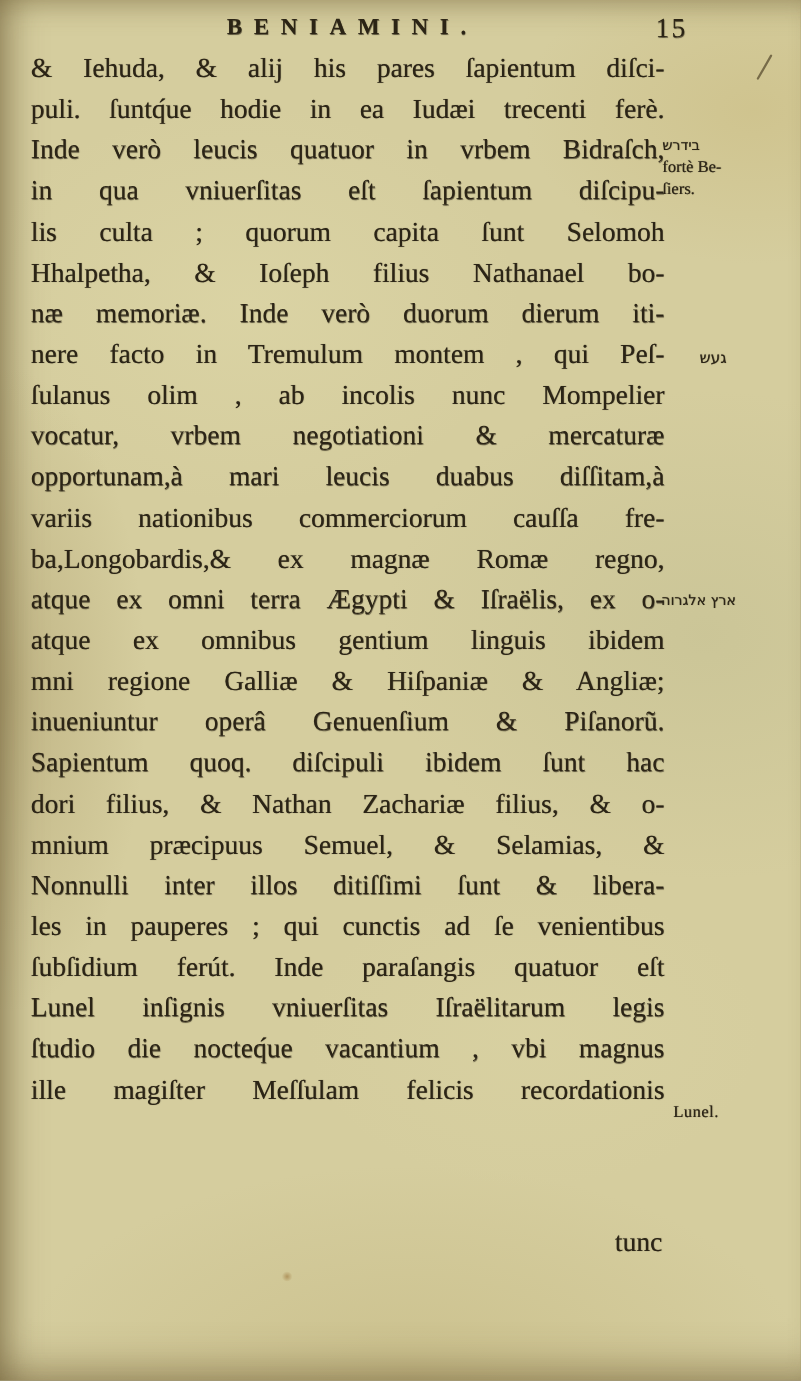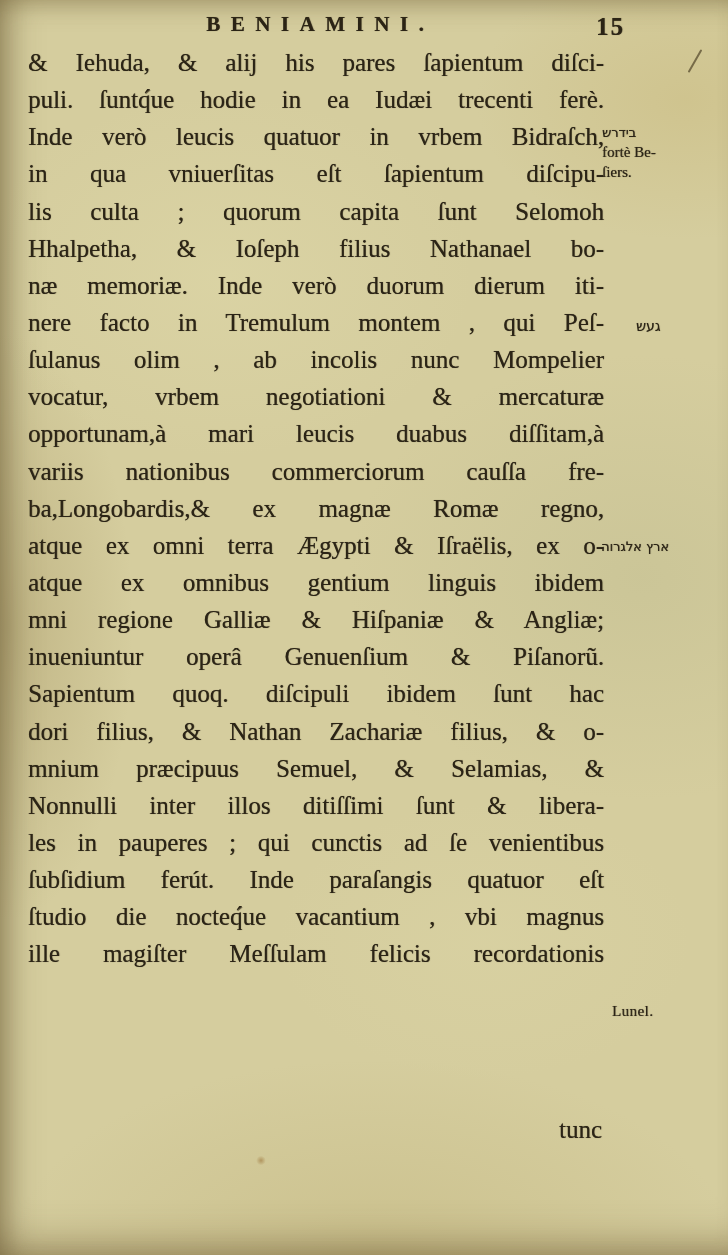--- a/index.html
+++ b/index.html
@@ -28,21 +28,21 @@
       inset 0 16px 26px -12px rgba(110,92,50,.35),
       inset 0 -28px 38px -16px rgba(110,92,50,.45);
   }
   .running-header{
     position:absolute;left:28px;top:12px;width:574px;
     text-align:center;font-size:21px;font-weight:bold;
     letter-spacing:.5em;text-indent:.5em;
   }
   .page-number{
     position:absolute;left:596px;top:13px;width:60px;
-    font-size:25px;font-weight:bold;letter-spacing:.08em;
+    font-size:25px;font-weight:normal;letter-spacing:.08em;
   }
   .text-body{position:absolute;left:28px;top:44px;width:576px;}
   .line{
     height:37.15px;line-height:37.15px;font-size:25px;
     text-align:justify;text-align-last:justify;
     white-space:nowrap;
   }
   .catchword{
     position:absolute;left:28px;top:1116px;width:574px;
     text-align:right;font-size:25px;
@@ -97,20 +97,21 @@
       <div class="line">atque ex omni terra Ægypti &amp; Iſraëlis, ex o-</div>
       <div class="line">atque ex omnibus gentium linguis ibidem</div>
       <div class="line">mni regione Galliæ &amp; Hiſpaniæ &amp; Angliæ;</div>
       <div class="line">inueniuntur operâ Genuenſium &amp; Piſanorũ.</div>
       <div class="line">Sapientum quoq. diſcipuli ibidem ſunt hac</div>
       <div class="line">dori filius, &amp; Nathan Zachariæ filius, &amp; o-</div>
       <div class="line">mnium præcipuus Semuel, &amp; Selamias, &amp;</div>
       <div class="line">Nonnulli inter illos ditiſſimi ſunt &amp; libera-</div>
       <div class="line">les in pauperes ; qui cunctis ad ſe venientibus</div>
       <div class="line">ſubſidium ferút. Inde paraſangis quatuor eſt</div>
+      <div class="line">Lunel inſignis vniuerſitas Iſraëlitarum legis</div>
       <div class="line">ſtudio die nocteq́ue vacantium , vbi magnus</div>
       <div class="line">ille magiſter Meſſulam felicis recordationis</div>
     </div>
 
   <div class="catchword">tunc</div>
 
   <div class="margin-note note-bidrasch">
     <span class="hebrew">בידרש</span>
     <span>fortè Be-</span><br>
     <span>ſiers.</span>

